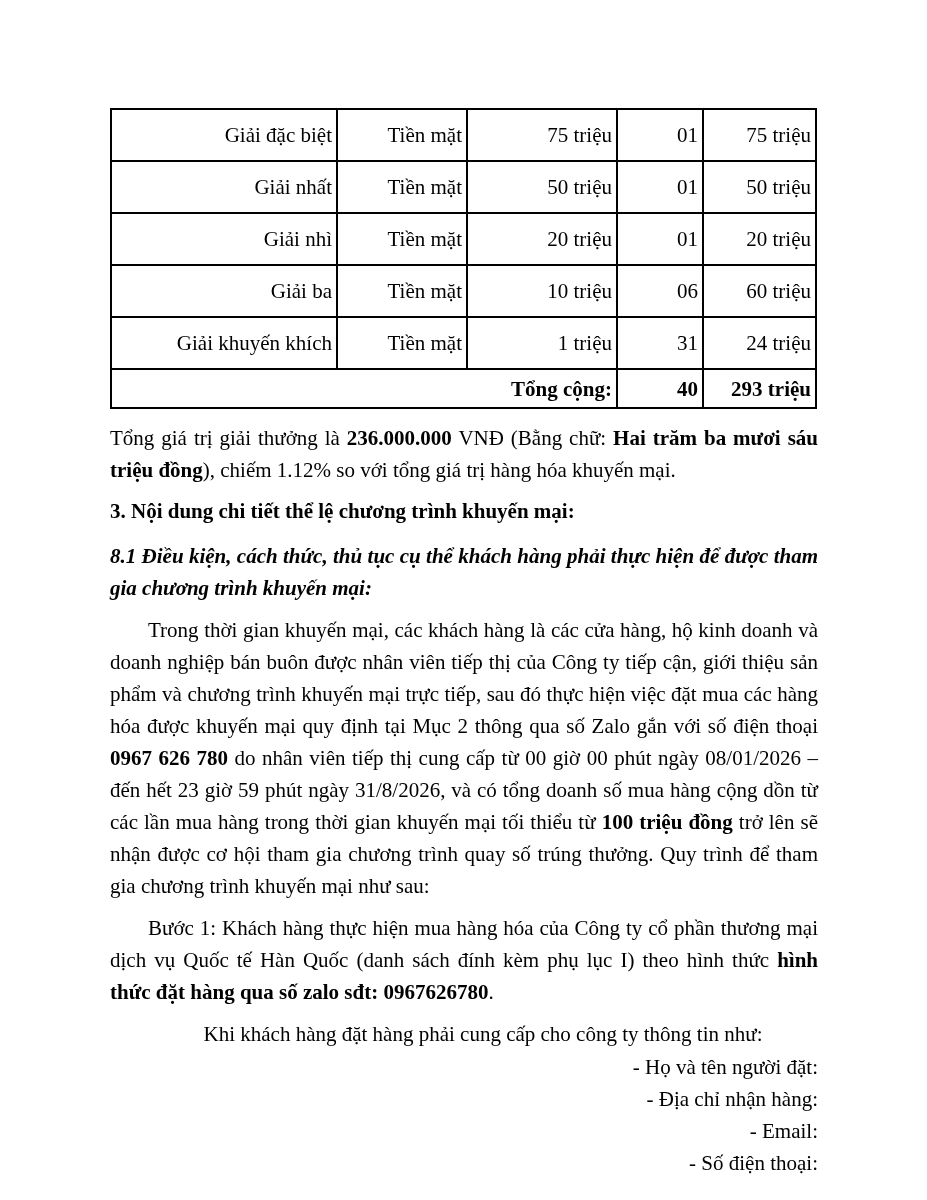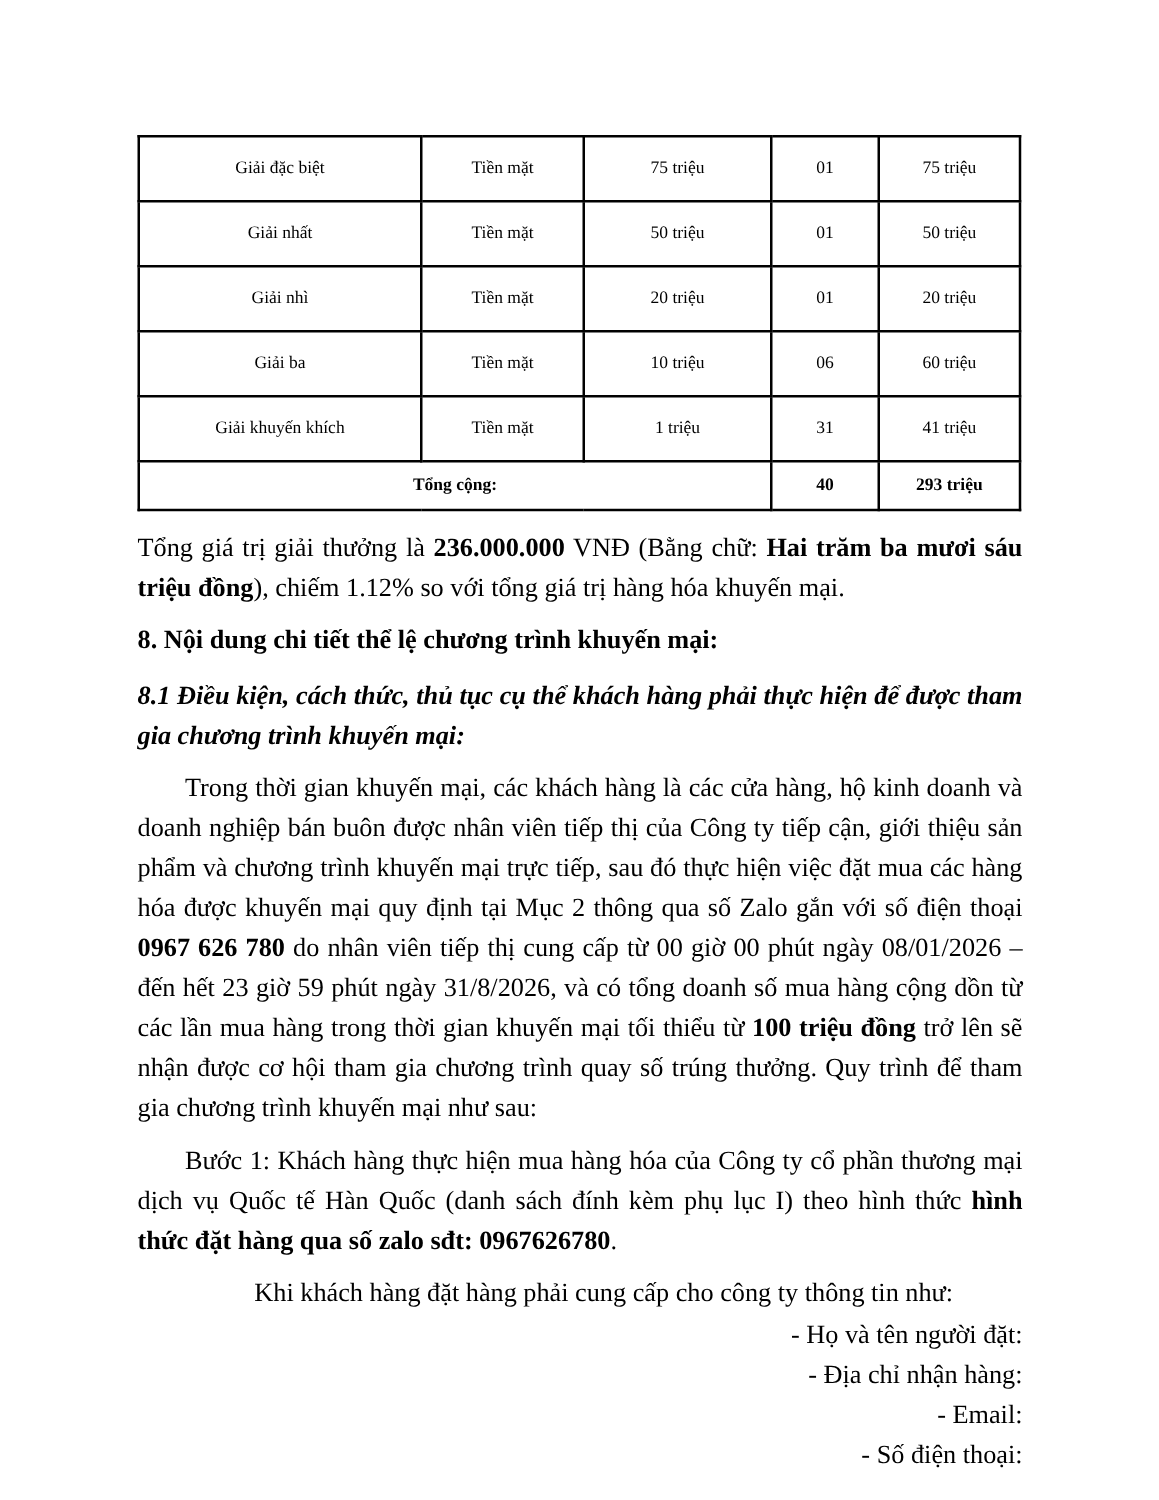--- a/index.html
+++ b/index.html
@@ -25,24 +25,24 @@
   }
   
   table.prize-table {
     border-collapse: collapse;
     table-layout: fixed;
     width: 705px;
     margin: 0;
   }
   table.prize-table td {
     border: 2px solid #000000;
-    text-align: center;
+    text-align: right;
     vertical-align: middle;
     padding: 0 4px;
-    font-size: 14px;
+    font-size: 21px;
     line-height: 26px;
   }
   table.prize-table tr.data-row td { height: 50px; }
   table.prize-table tr.footer-row td { height: 37px; font-weight: bold; }
   .col-prize { width: 226px; }
   .col-form  { width: 130px; }
   .col-value { width: 150px; }
   .col-qty   { width: 86px;  }
   .col-total { width: 113px; }
   
@@ -105,33 +105,33 @@
           <td>Tiền mặt</td>
           <td>10 triệu</td>
           <td>06</td>
           <td>60 triệu</td>
         </tr>
         <tr class="data-row">
           <td>Giải khuyến khích</td>
           <td>Tiền mặt</td>
           <td>1 triệu</td>
           <td>31</td>
-          <td>41 triệu</td>
+          <td>24 triệu</td>
         </tr>
         <tr class="footer-row">
           <td colspan="3">Tổng cộng:</td>
           <td>40</td>
           <td>293 triệu</td>
         </tr>
       </tbody>
     </table>
 
     <p class="para p-total"><span>Tổng giá trị giải thưởng là </span><span style="font-weight: bold;">236.000.000</span><span> VNĐ (Bằng chữ: </span><span style="font-weight: bold;">Hai trăm ba mươi sáu triệu đồng</span><span>), chiếm 1.12% so với tổng giá trị hàng hóa khuyến mại.</span></p>
 
-    <p class="para h-sec">8. Nội dung chi tiết thể lệ chương trình khuyến mại:</p>
+    <p class="para h-sec">3. Nội dung chi tiết thể lệ chương trình khuyến mại:</p>
 
     <p class="para h-subsec">8.1 Điều kiện, cách thức, thủ tục cụ thể khách hàng phải thực hiện để được tham gia chương trình khuyến mại:</p>
 
     <p class="para p-body indent"><span>Trong thời gian khuyến mại, các khách hàng là các cửa hàng, hộ kinh doanh và doanh nghiệp bán buôn được nhân viên tiếp thị của Công ty tiếp cận, giới thiệu sản phẩm và chương trình khuyến mại trực tiếp, sau đó thực hiện việc đặt mua các hàng hóa được khuyến mại quy định tại Mục 2 thông qua số Zalo gắn với số điện thoại </span><span style="font-weight: bold;">0967 626 780</span><span> do nhân viên tiếp thị cung cấp từ 00 giờ 00 phút ngày 08/01/2026 – đến hết  23 giờ 59 phút ngày 31/8/2026, và có tổng doanh số mua hàng cộng dồn từ các lần mua hàng trong thời gian khuyến mại tối thiểu từ </span><span style="font-weight: bold;">100 triệu đồng</span><span> trở lên sẽ nhận được cơ hội tham gia chương trình quay số trúng thưởng. Quy trình để tham gia chương trình khuyến mại như sau:</span></p>
 
     <p class="para p-body indent"><span>Bước 1: Khách hàng thực hiện mua hàng hóa của Công ty cổ phần thương mại dịch vụ Quốc tế Hàn Quốc (danh sách đính kèm phụ lục I) theo hình thức </span><span style="font-weight: bold;">hình thức đặt hàng qua số zalo sđt: 0967626780</span><span>.</span></p>
 
     <p class="para p-khi indent">Khi khách hàng đặt hàng phải cung cấp cho công ty thông tin như:</p>
 
     <div class="check-list">

